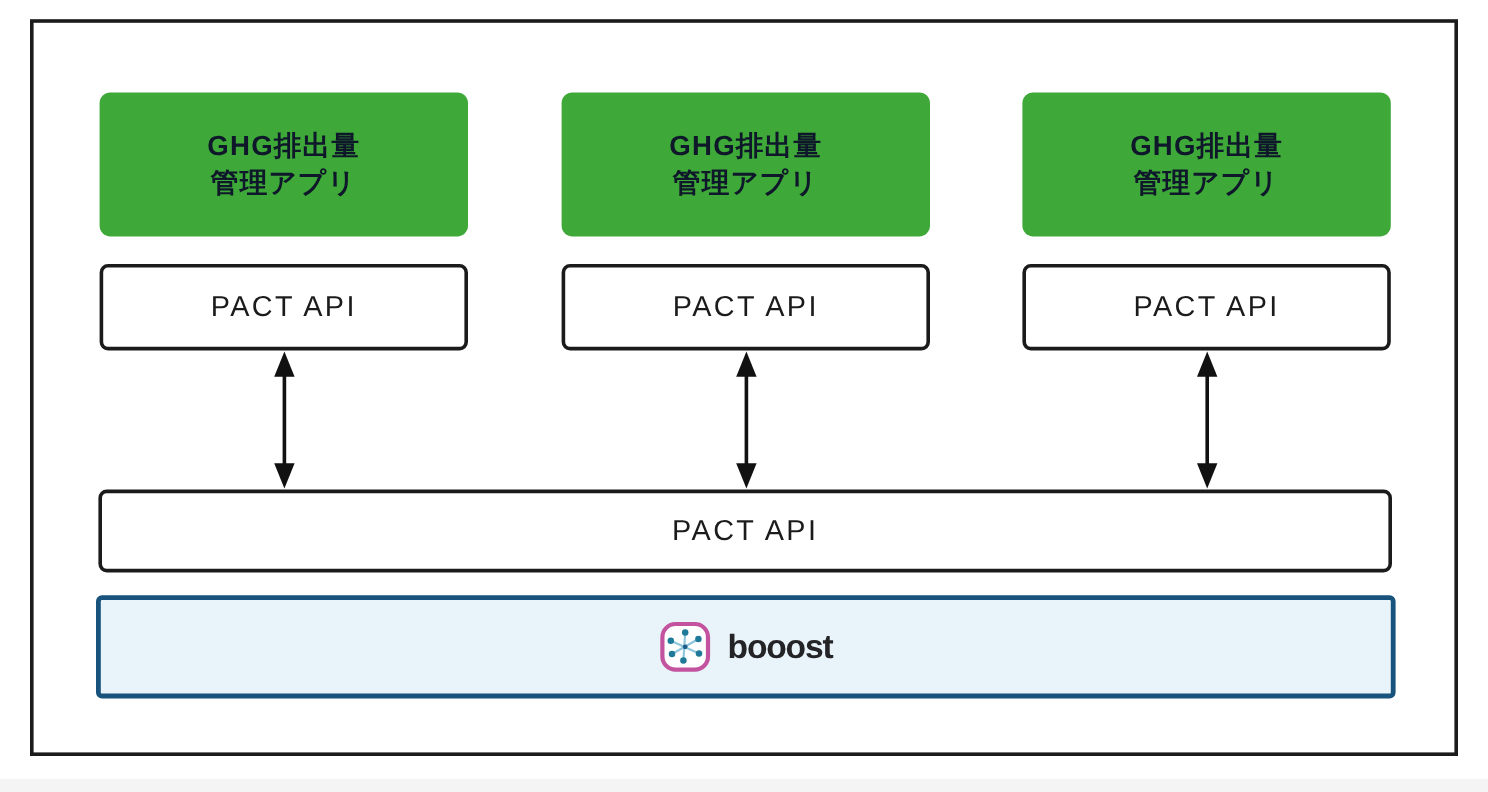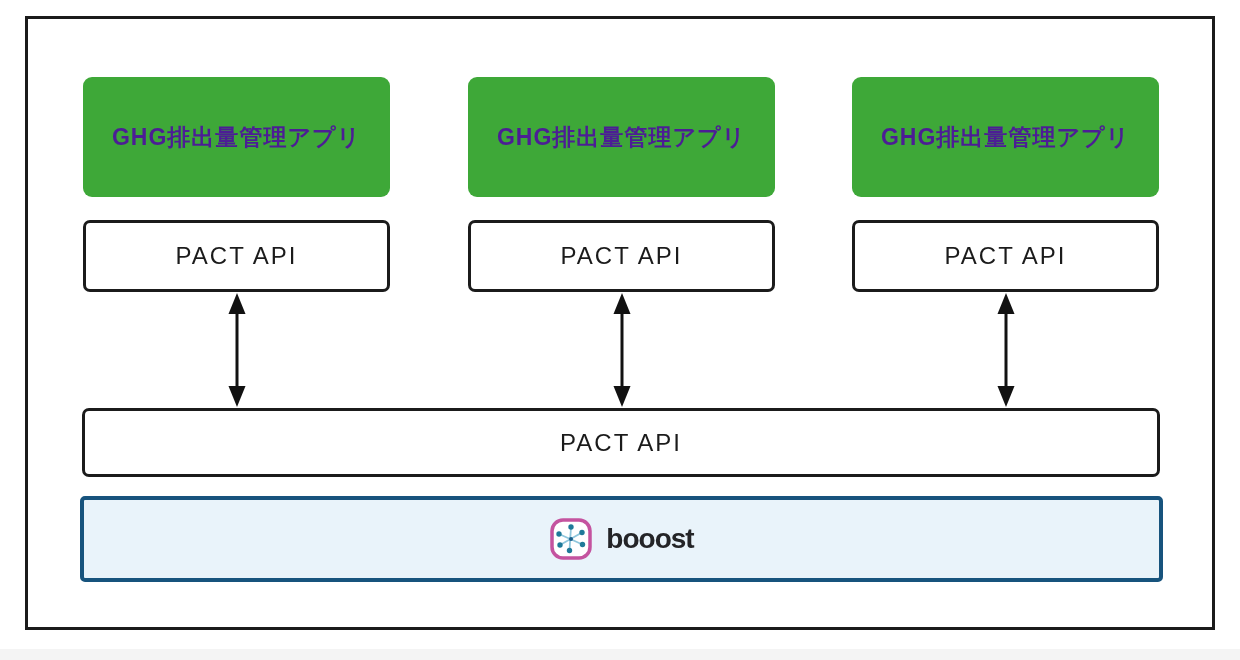--- a/index.html
+++ b/index.html
@@ -25,24 +25,24 @@
     align-items: center;
   }
   .col-1 { left: 55px; }
   .col-2 { left: 440px; }
   .col-3 { left: 824px; }
   .app-box {
     width: 307px; height: 120px;
     background: #3ea838;
     border-radius: 9px;
     display: flex;
-    flex-direction: row;
+    flex-direction: column;
     align-items: center;
     justify-content: center;
-    color: #4c1d95;
+    color: #0f172a;
     font-size: 23px;
     font-weight: bold;
     line-height: 31px;
     letter-spacing: 1px;
     text-align: center;
   }
   .api-box {
     margin-top: 23px;
     width: 307px; height: 72px;
     background: #ffffff;

